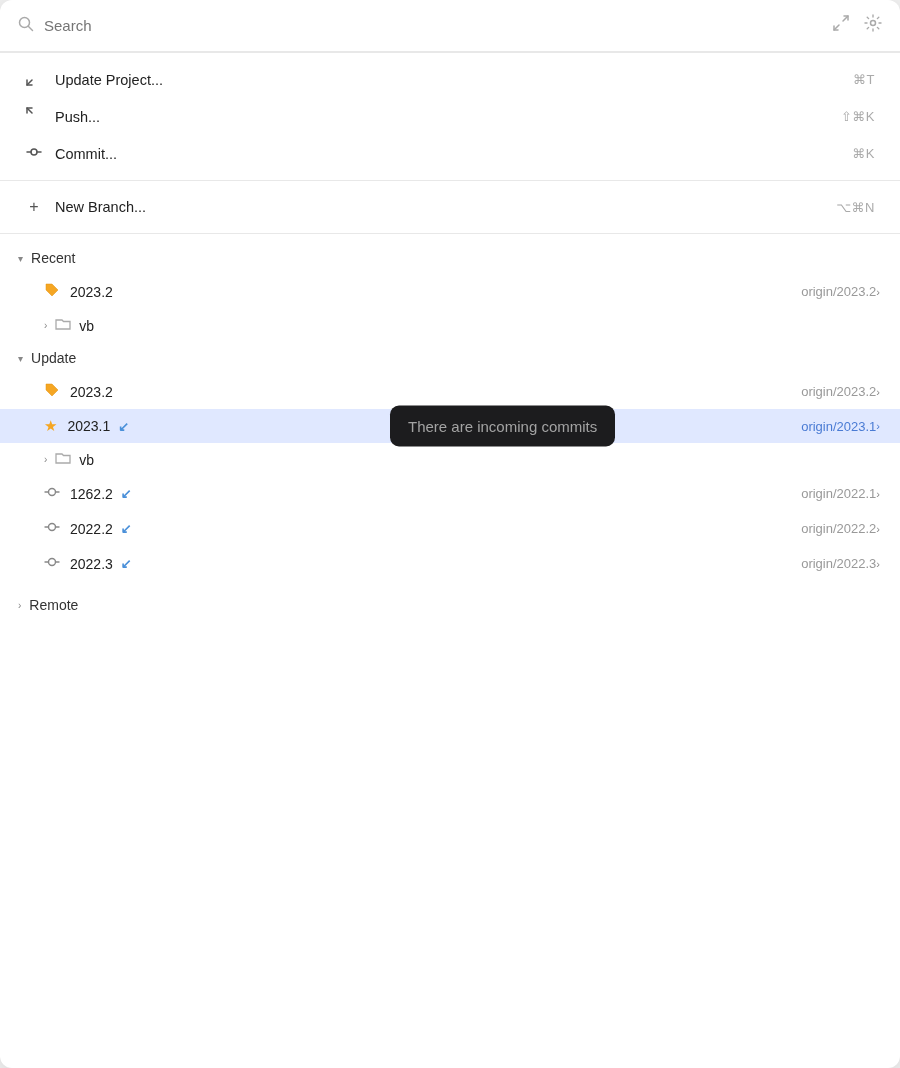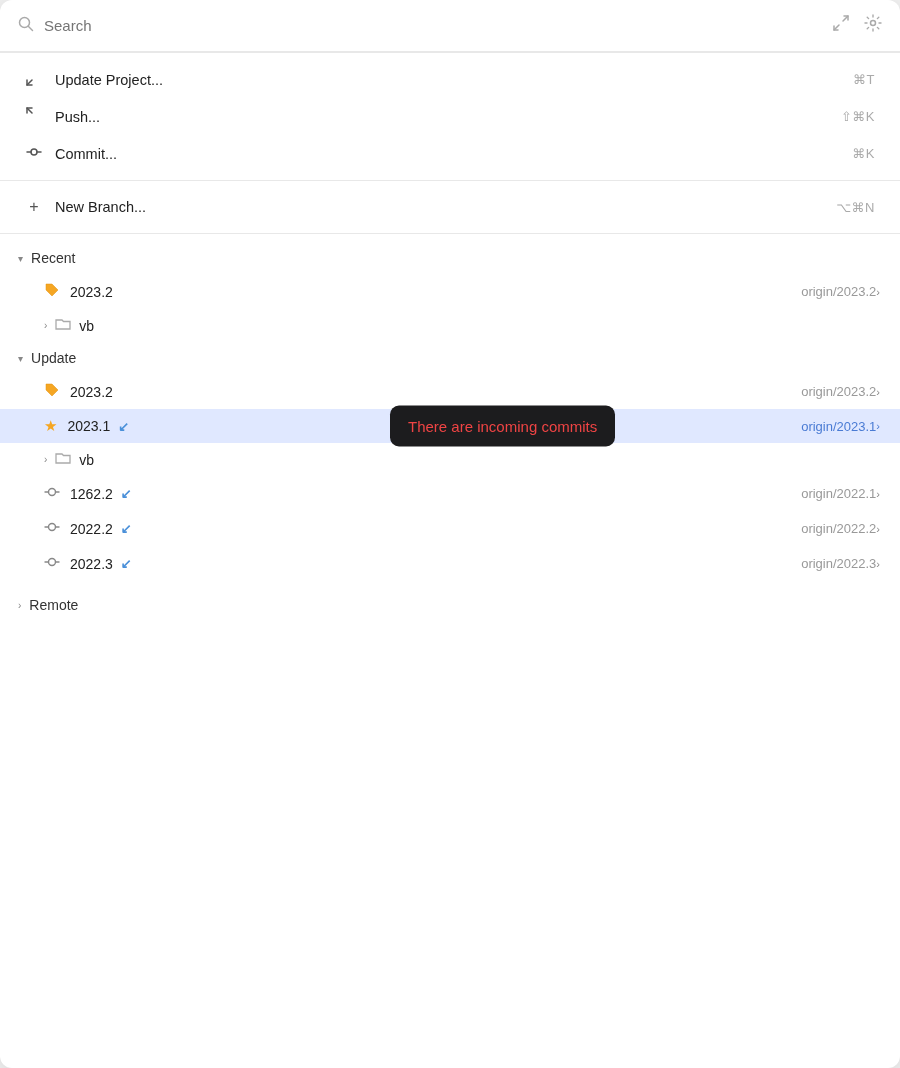--- a/index.html
+++ b/index.html
@@ -189,21 +189,21 @@
       color: #888;
     }
 
     
     .tooltip {
       position: absolute;
       left: 390px;
       top: 50%;
       transform: translateY(-50%);
       background: #1c1c1e;
-      color: #ef4444;
+      color: #a3a3a3;
       padding: 12px 18px;
       border-radius: 9px;
       font-size: 15px;
       font-weight: 500;
       white-space: nowrap;
       z-index: 100;
       pointer-events: none;
     }
 
     

